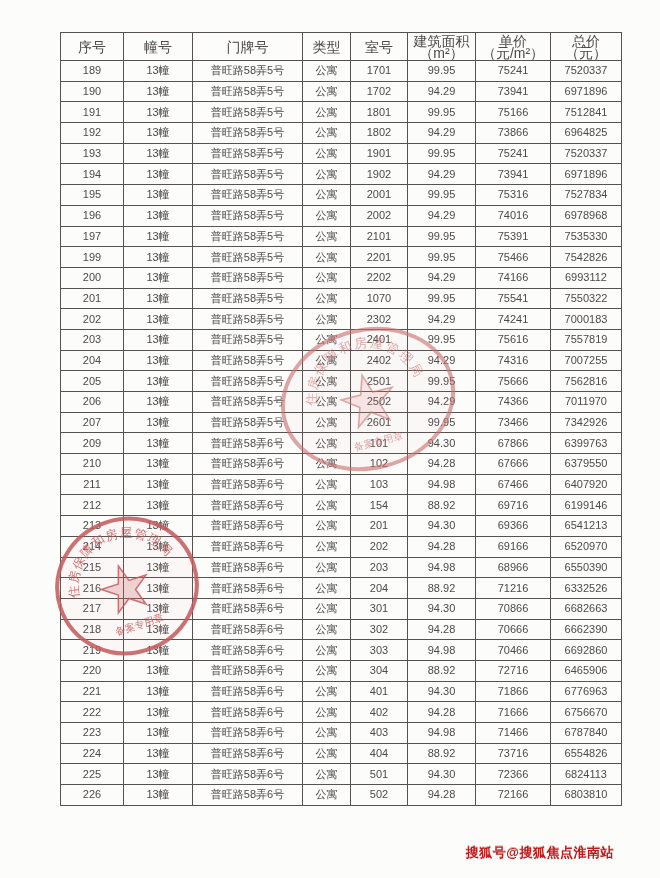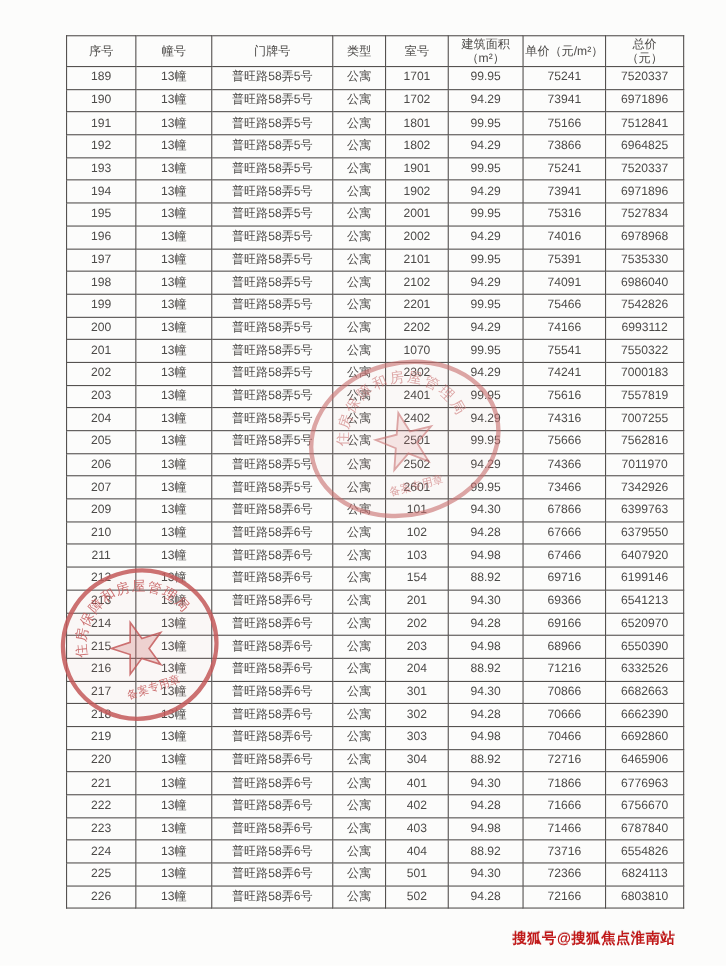--- a/index.html
+++ b/index.html
@@ -27,21 +27,21 @@
     border: 1px solid #555250;
     color: #4c4a48;
     text-align: center;
     vertical-align: middle;
     padding: 0;
     overflow: hidden;
     white-space: nowrap;
   }
   .price-table th {
     height: 27px;
-    font-size: 11px;
+    font-size: 14px;
     font-weight: normal;
     white-space: pre-line;
     line-height: 12px;
   }
   .price-table td {
     height: 19.7px;
     font-size: 11px;
     line-height: 11px;
   }
   col.c0 { width: 63px; }
@@ -188,30 +188,20 @@
           <td>197</td>
           <td>13幢</td>
           <td>普旺路58弄5号</td>
           <td>公寓</td>
           <td>2101</td>
           <td>99.95</td>
           <td>75391</td>
           <td>7535330</td>
         </tr>
         <tr>
-          <td>198</td>
-          <td>13幢</td>
-          <td>普旺路58弄5号</td>
-          <td>公寓</td>
-          <td>2102</td>
-          <td>94.29</td>
-          <td>74091</td>
-          <td>6986040</td>
-        </tr>
-        <tr>
           <td>199</td>
           <td>13幢</td>
           <td>普旺路58弄5号</td>
           <td>公寓</td>
           <td>2201</td>
           <td>99.95</td>
           <td>75466</td>
           <td>7542826</td>
         </tr>
         <tr>

